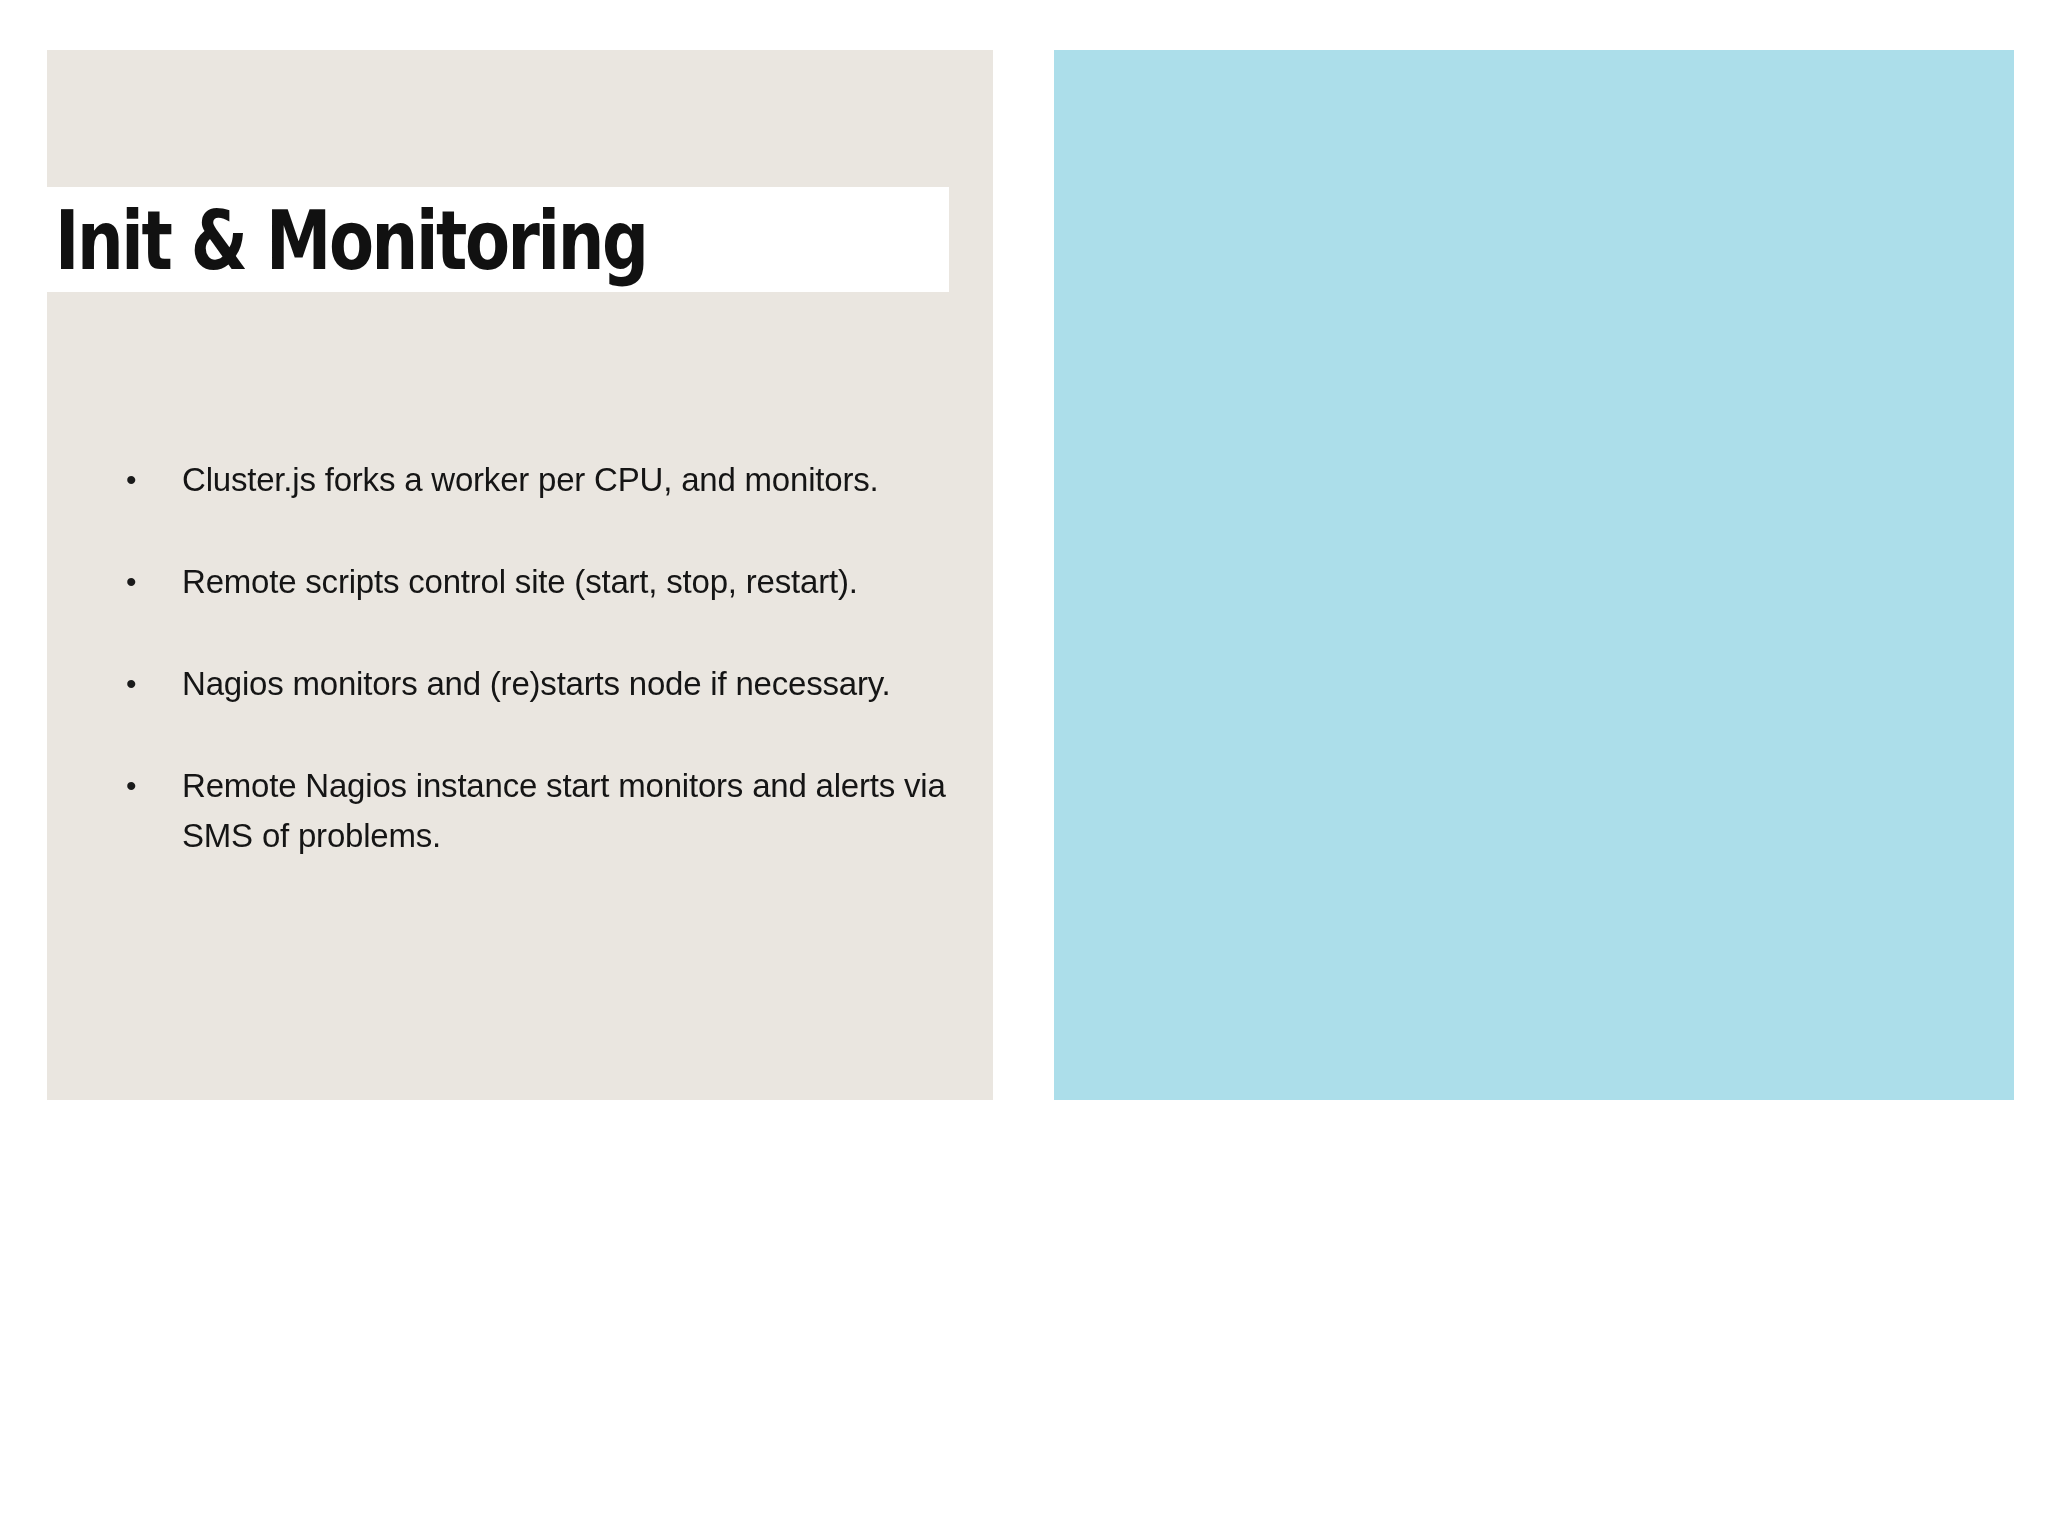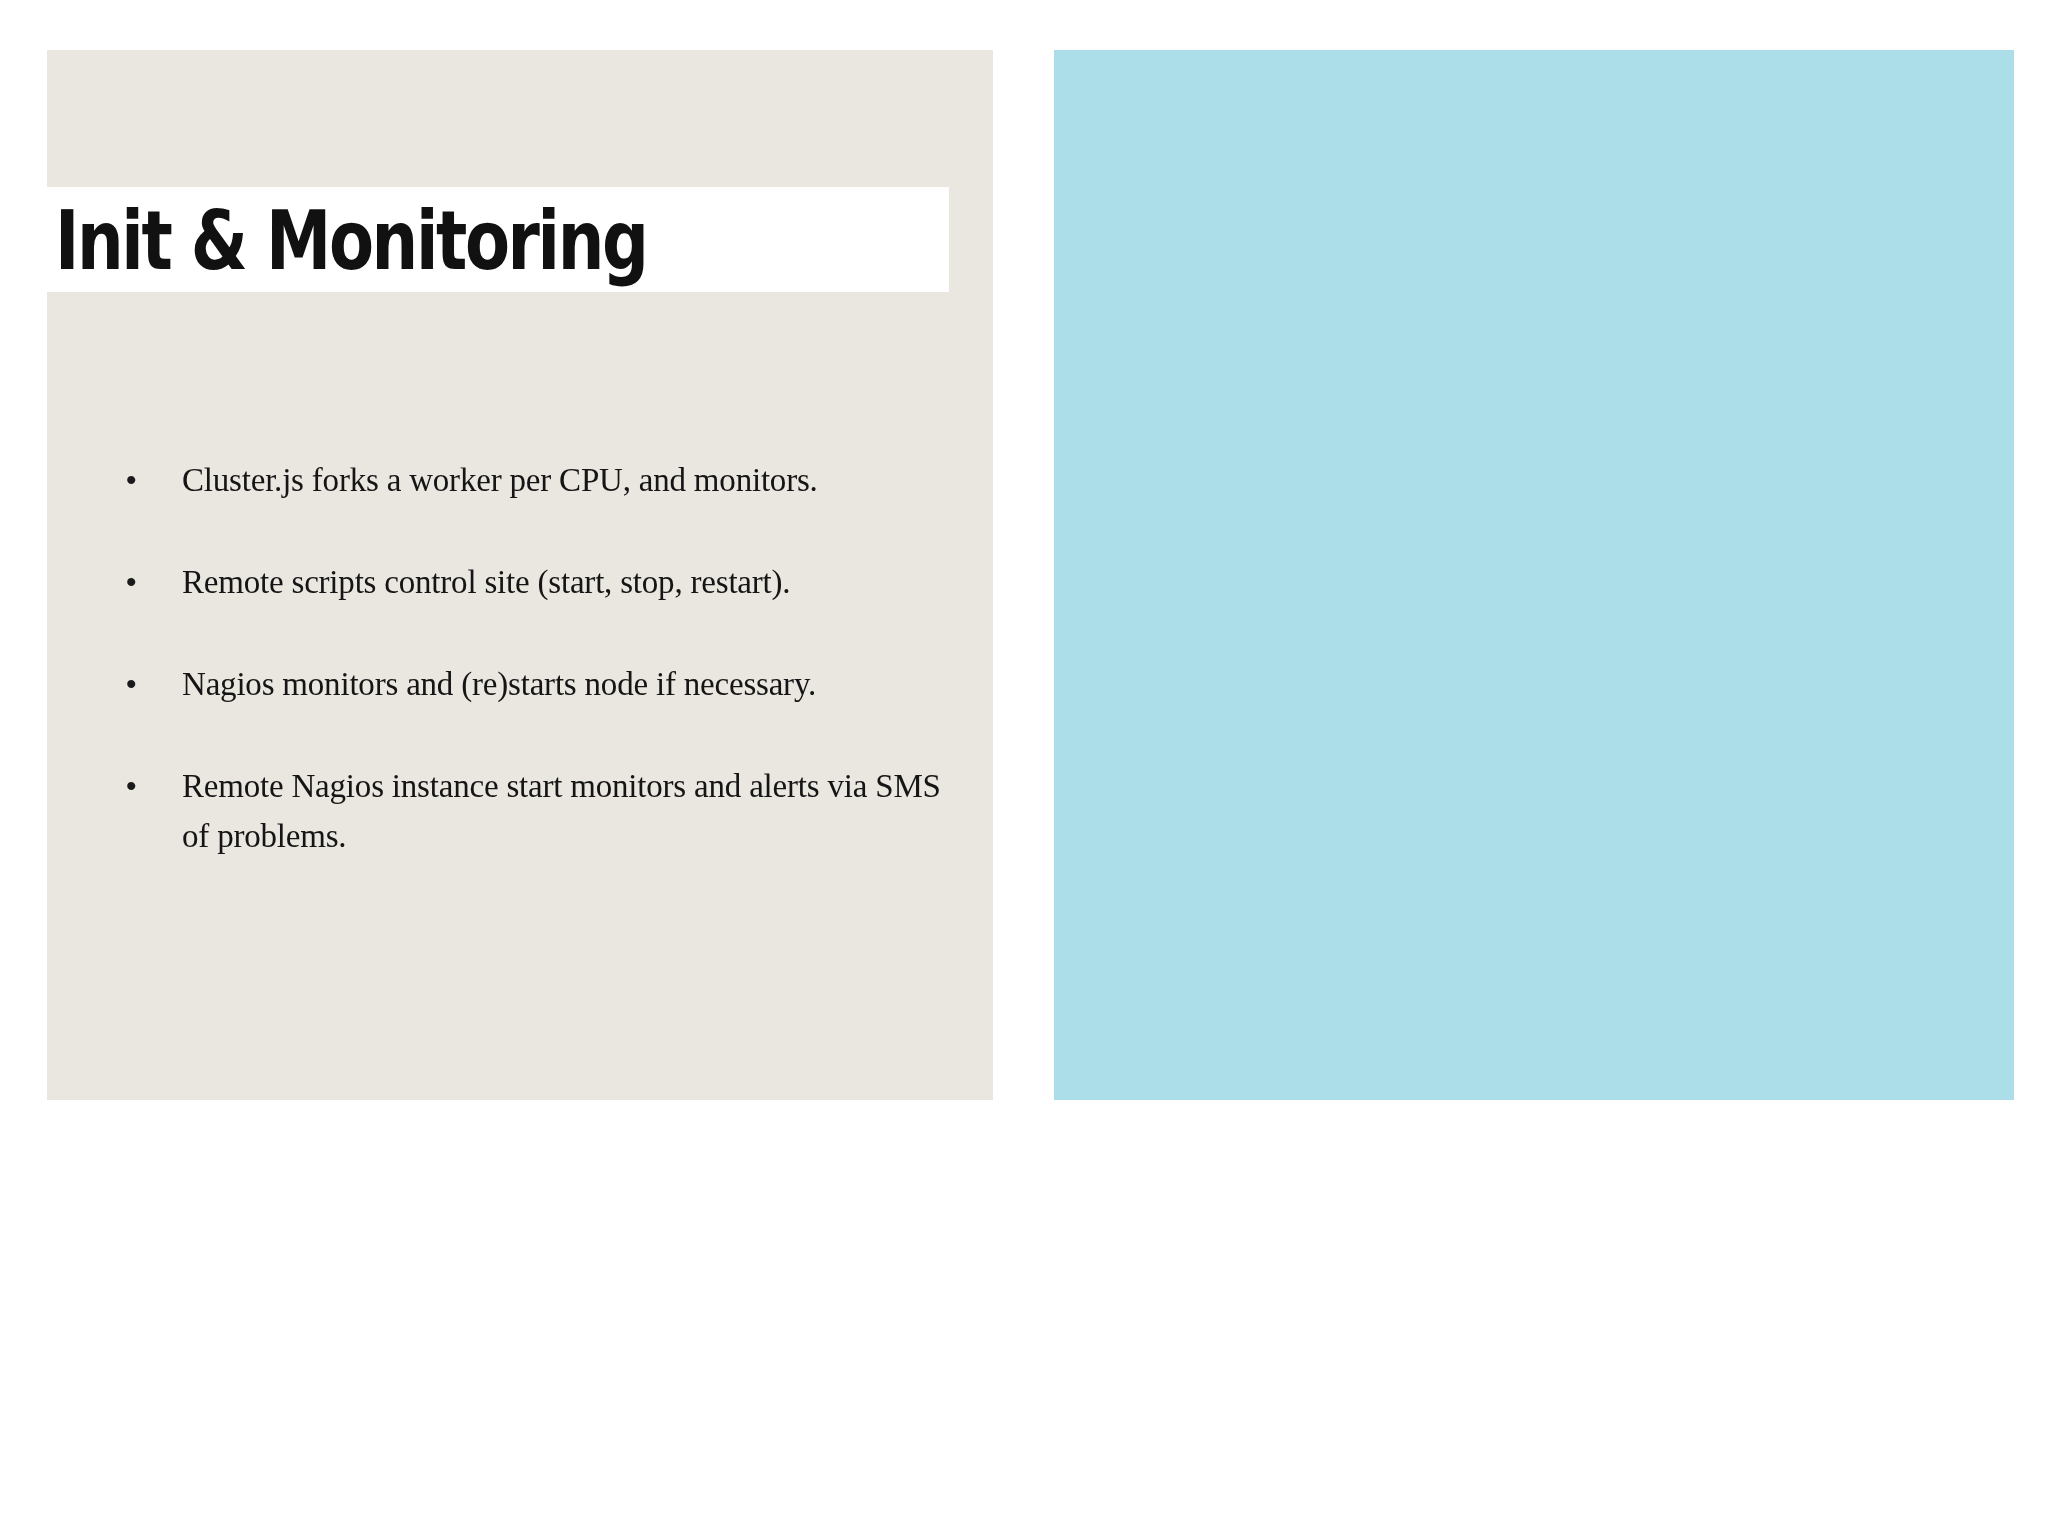--- a/index.html
+++ b/index.html
@@ -69,21 +69,21 @@
     flex: 0 0 62px;
     font-size: 30px;
     line-height: 50px;
     color: #1a1a1a;
     text-align: left;
     padding-left: 6px;
     box-sizing: border-box;
   }
   .bullet-text {
     flex: 1 1 auto;
-    font-family: Liberation Serif, serif;
+    font-family: Liberation Sans, sans-serif;
     font-size: 33px;
     line-height: 50px;
     color: #151515;
     letter-spacing: -0.2px;
   }
 
   
   #right-panel {
     position: absolute;
     left: 1054px;

